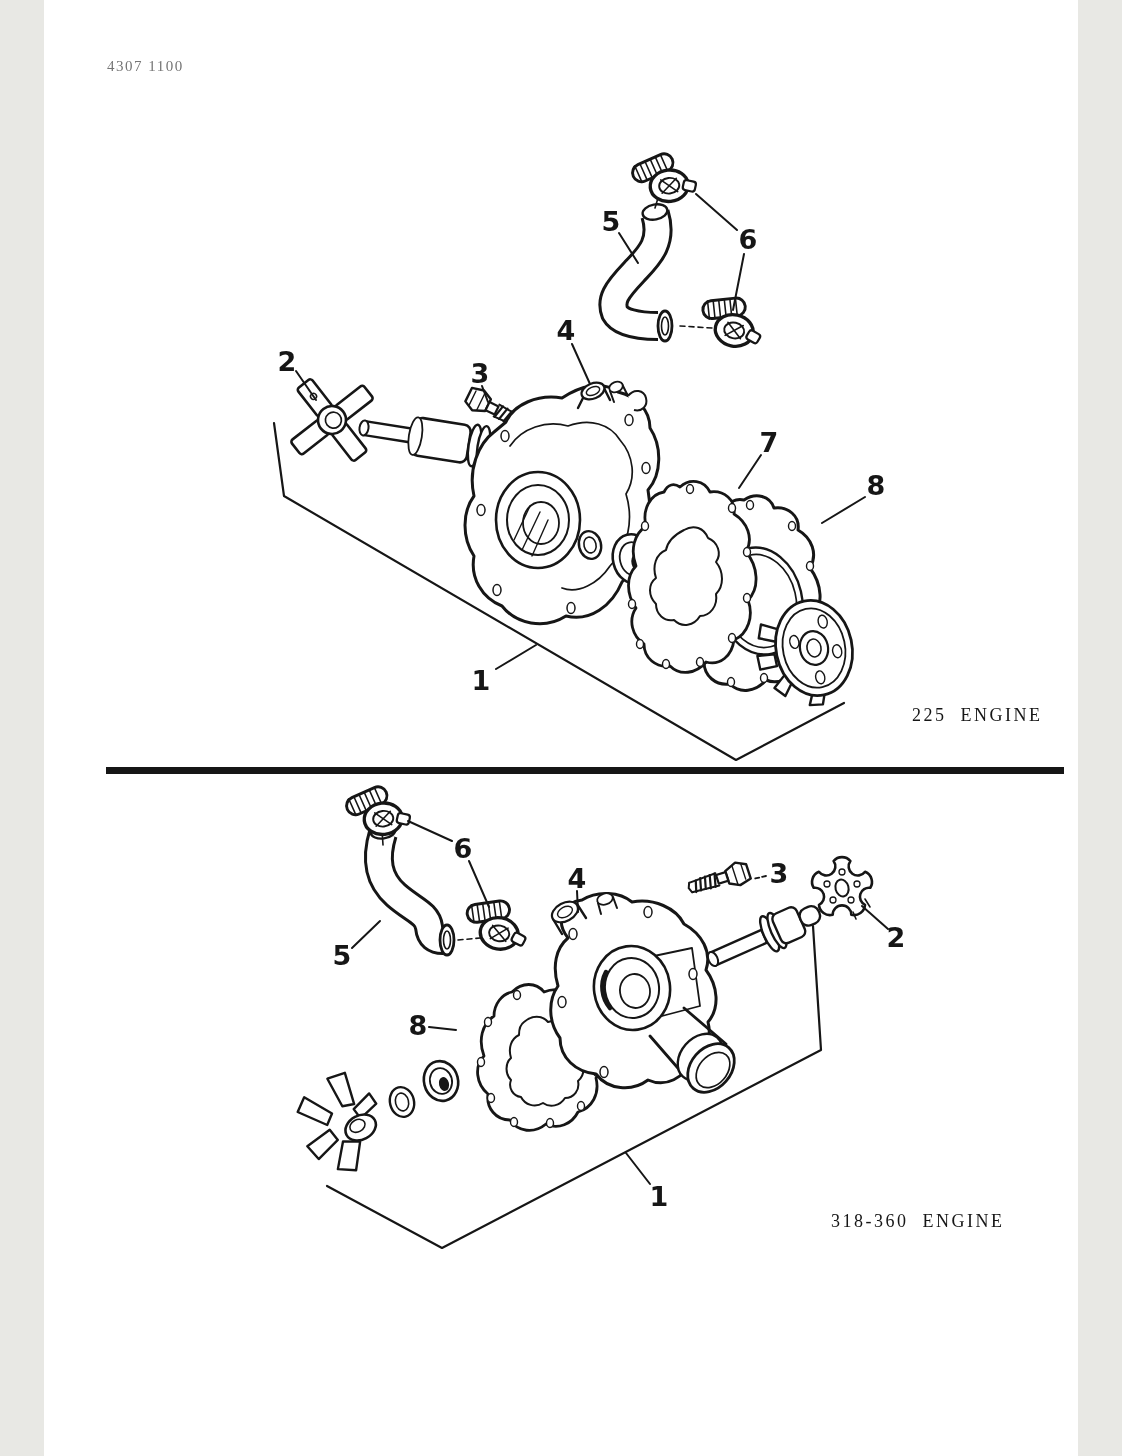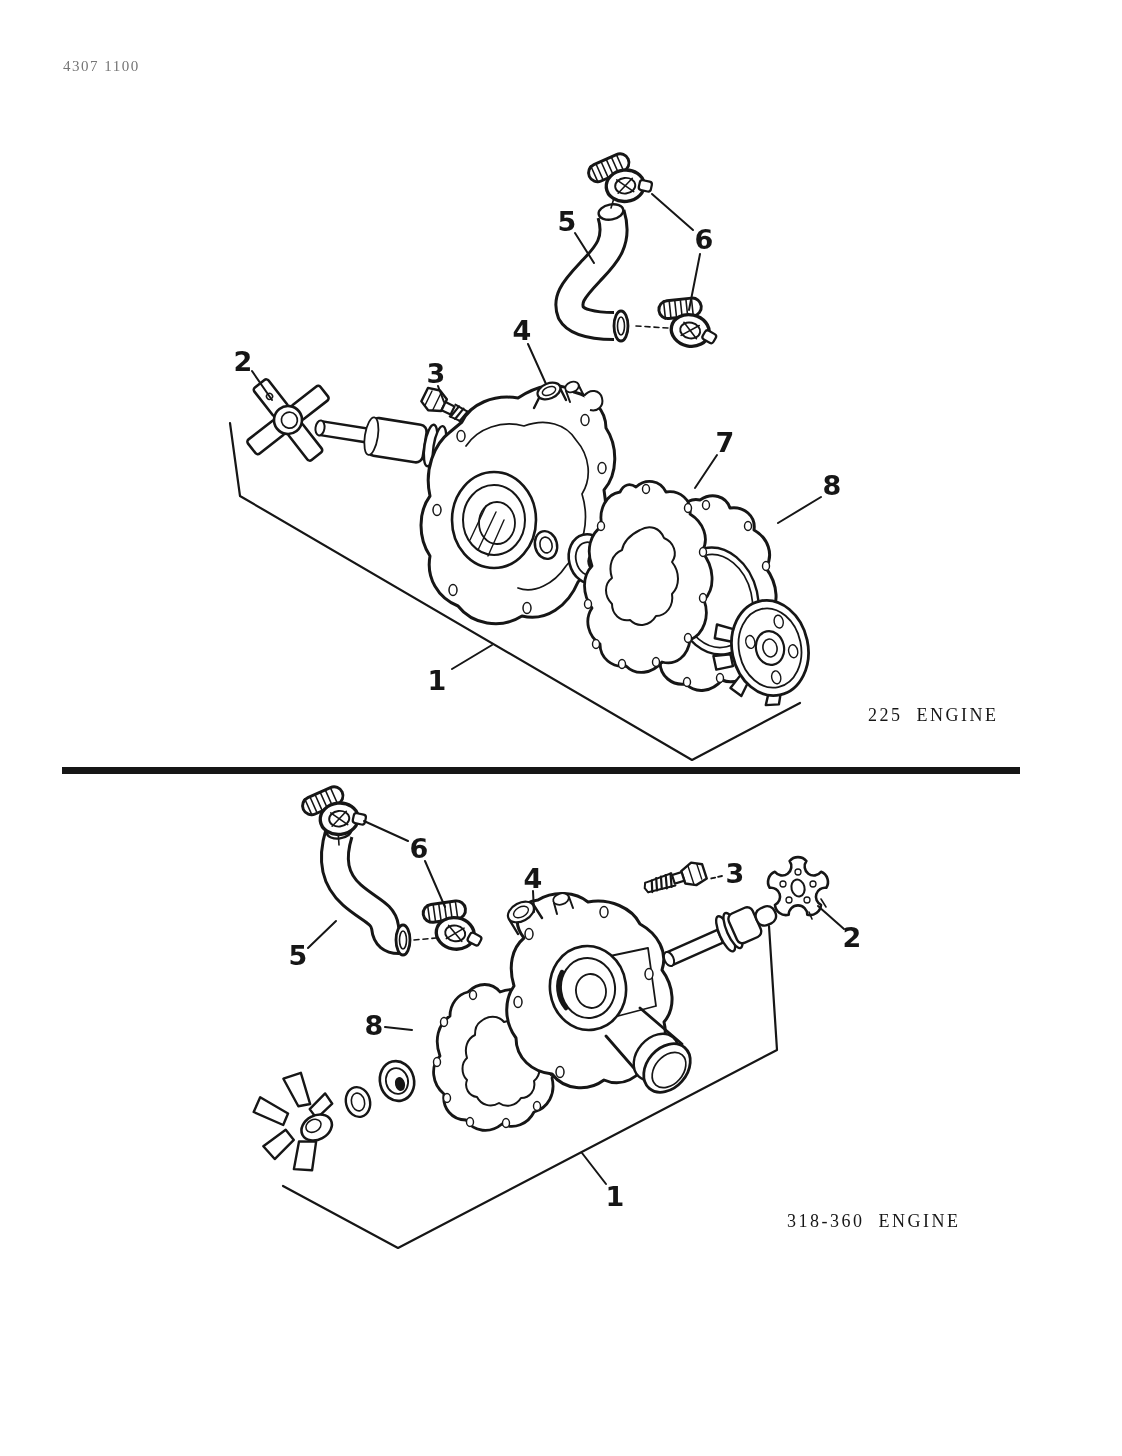--- a/index.html
+++ b/index.html
@@ -1,16 +1,16 @@
 <!DOCTYPE html>
 <html><head>
 <meta charset="utf-8">
 <style>
   html,body{margin:0;padding:0;background:#e8e8e4;}
-  .page{position:relative;width:1122px;height:1456px;margin:0 auto;background:#ffffff;overflow:hidden;}
+  .page{position:relative;width:1034px;height:1456px;margin:0 auto;background:#ffffff;overflow:hidden;}
   svg{position:absolute;left:0;top:0;}
   .ink{stroke:#161616;fill:none;stroke-linecap:round;stroke-linejoin:round;}
   .part{stroke:#161616;fill:#ffffff;stroke-linejoin:round;}
   .hole{stroke:#161616;fill:#ffffff;}
   .dark{fill:#161616;stroke:none;}
   .tube-o{stroke:#161616;fill:none;stroke-linecap:butt;}
   .tube-i{stroke:#ffffff;fill:none;stroke-linecap:butt;}
   text{fill:#161616;}
   .callout{font-family:"DejaVu Sans",sans-serif;font-weight:700;font-size:27px;}
   .eng-label{font-family:"Liberation Serif",serif;font-size:18px;letter-spacing:2.5px;word-spacing:7px;}

